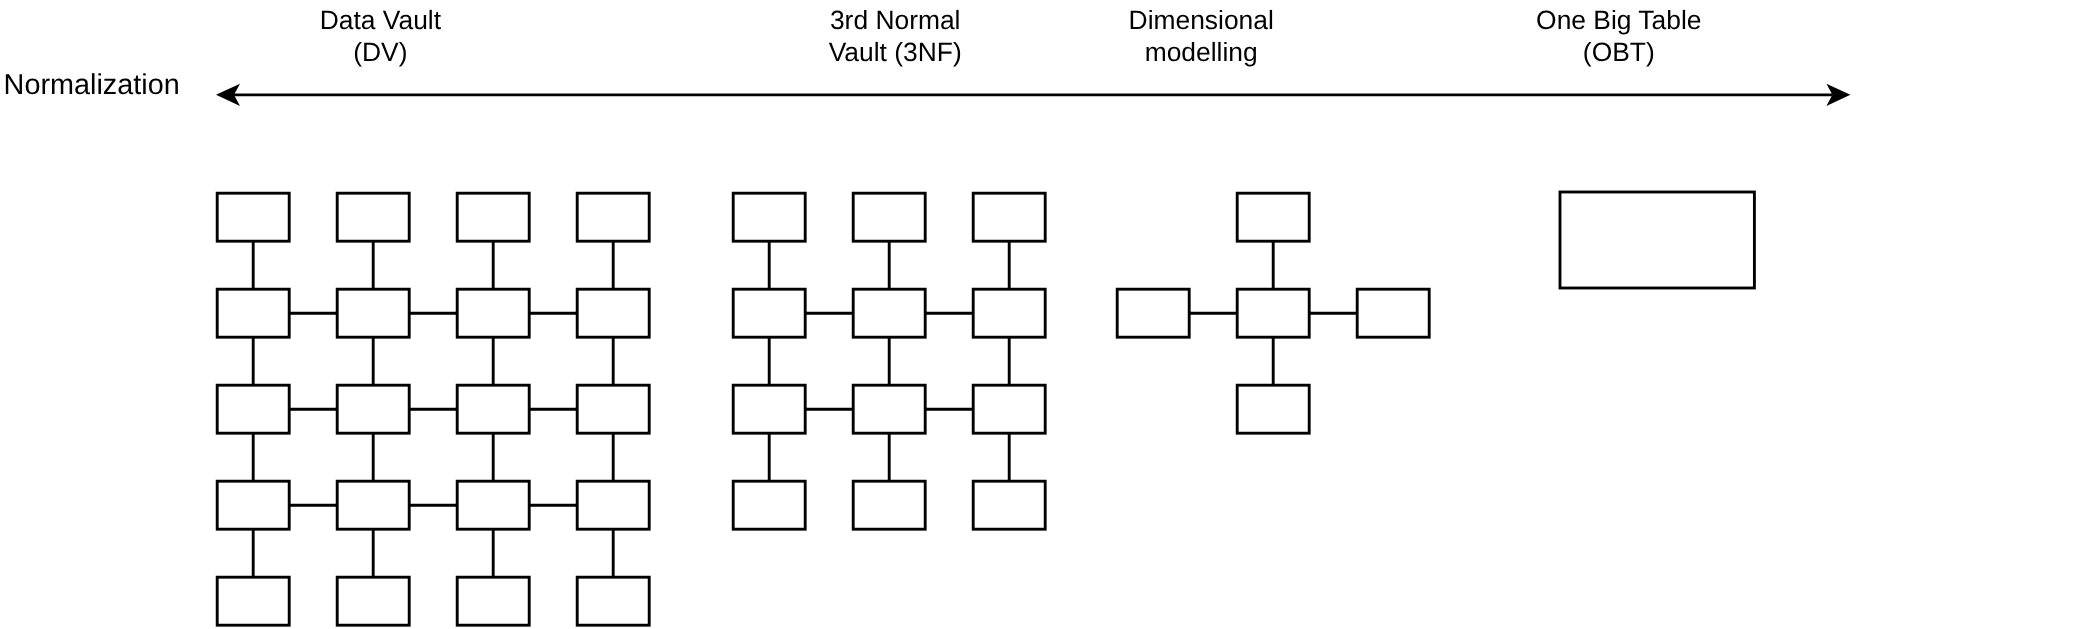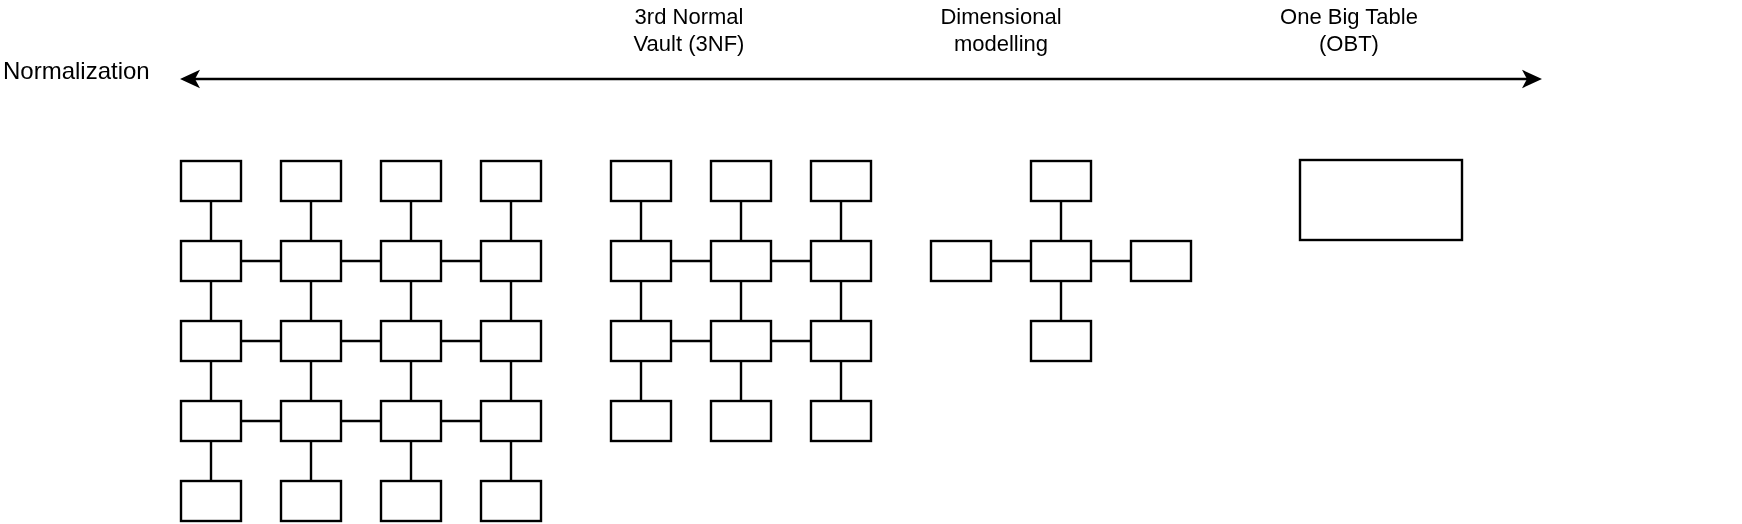--- a/index.html
+++ b/index.html
@@ -127,22 +127,26 @@
       <rect x="1031" y="321" width="60" height="40" fill="#ffffff" stroke="#000000" stroke-width="2.4"></rect>
       <rect x="1300" y="160" width="162" height="80" fill="#ffffff" stroke="#000000" stroke-width="2.4"></rect>
       <line x1="195" y1="79" x2="1527" y2="79" stroke="#000000" stroke-width="2.3"></line>
       <polygon points="180,79 200,69.7 195,79 200,88.3" fill="#000000"></polygon>
       <polygon points="1542,79 1522,69.7 1527,79 1522,88.3" fill="#000000"></polygon>
     </svg>
 
   <div class="edge-label left">Normalization</div>
 
 
+  <div class="approach-label" style="left: 317px;">
+    <div>Data Vault</div>
+    <div>(DV)</div>
+  </div>
 
-  <div class="approach-label" style="left: 689px;">
+  <div class="approach-label" style="left: 746px;">
     <div>3rd Normal</div>
     <div>Vault (3NF)</div>
   </div>
 
   <div class="approach-label" style="left: 1001px;">
     <div>Dimensional</div>
     <div>modelling</div>
   </div>
 
   <div class="approach-label" style="left: 1349px;">

